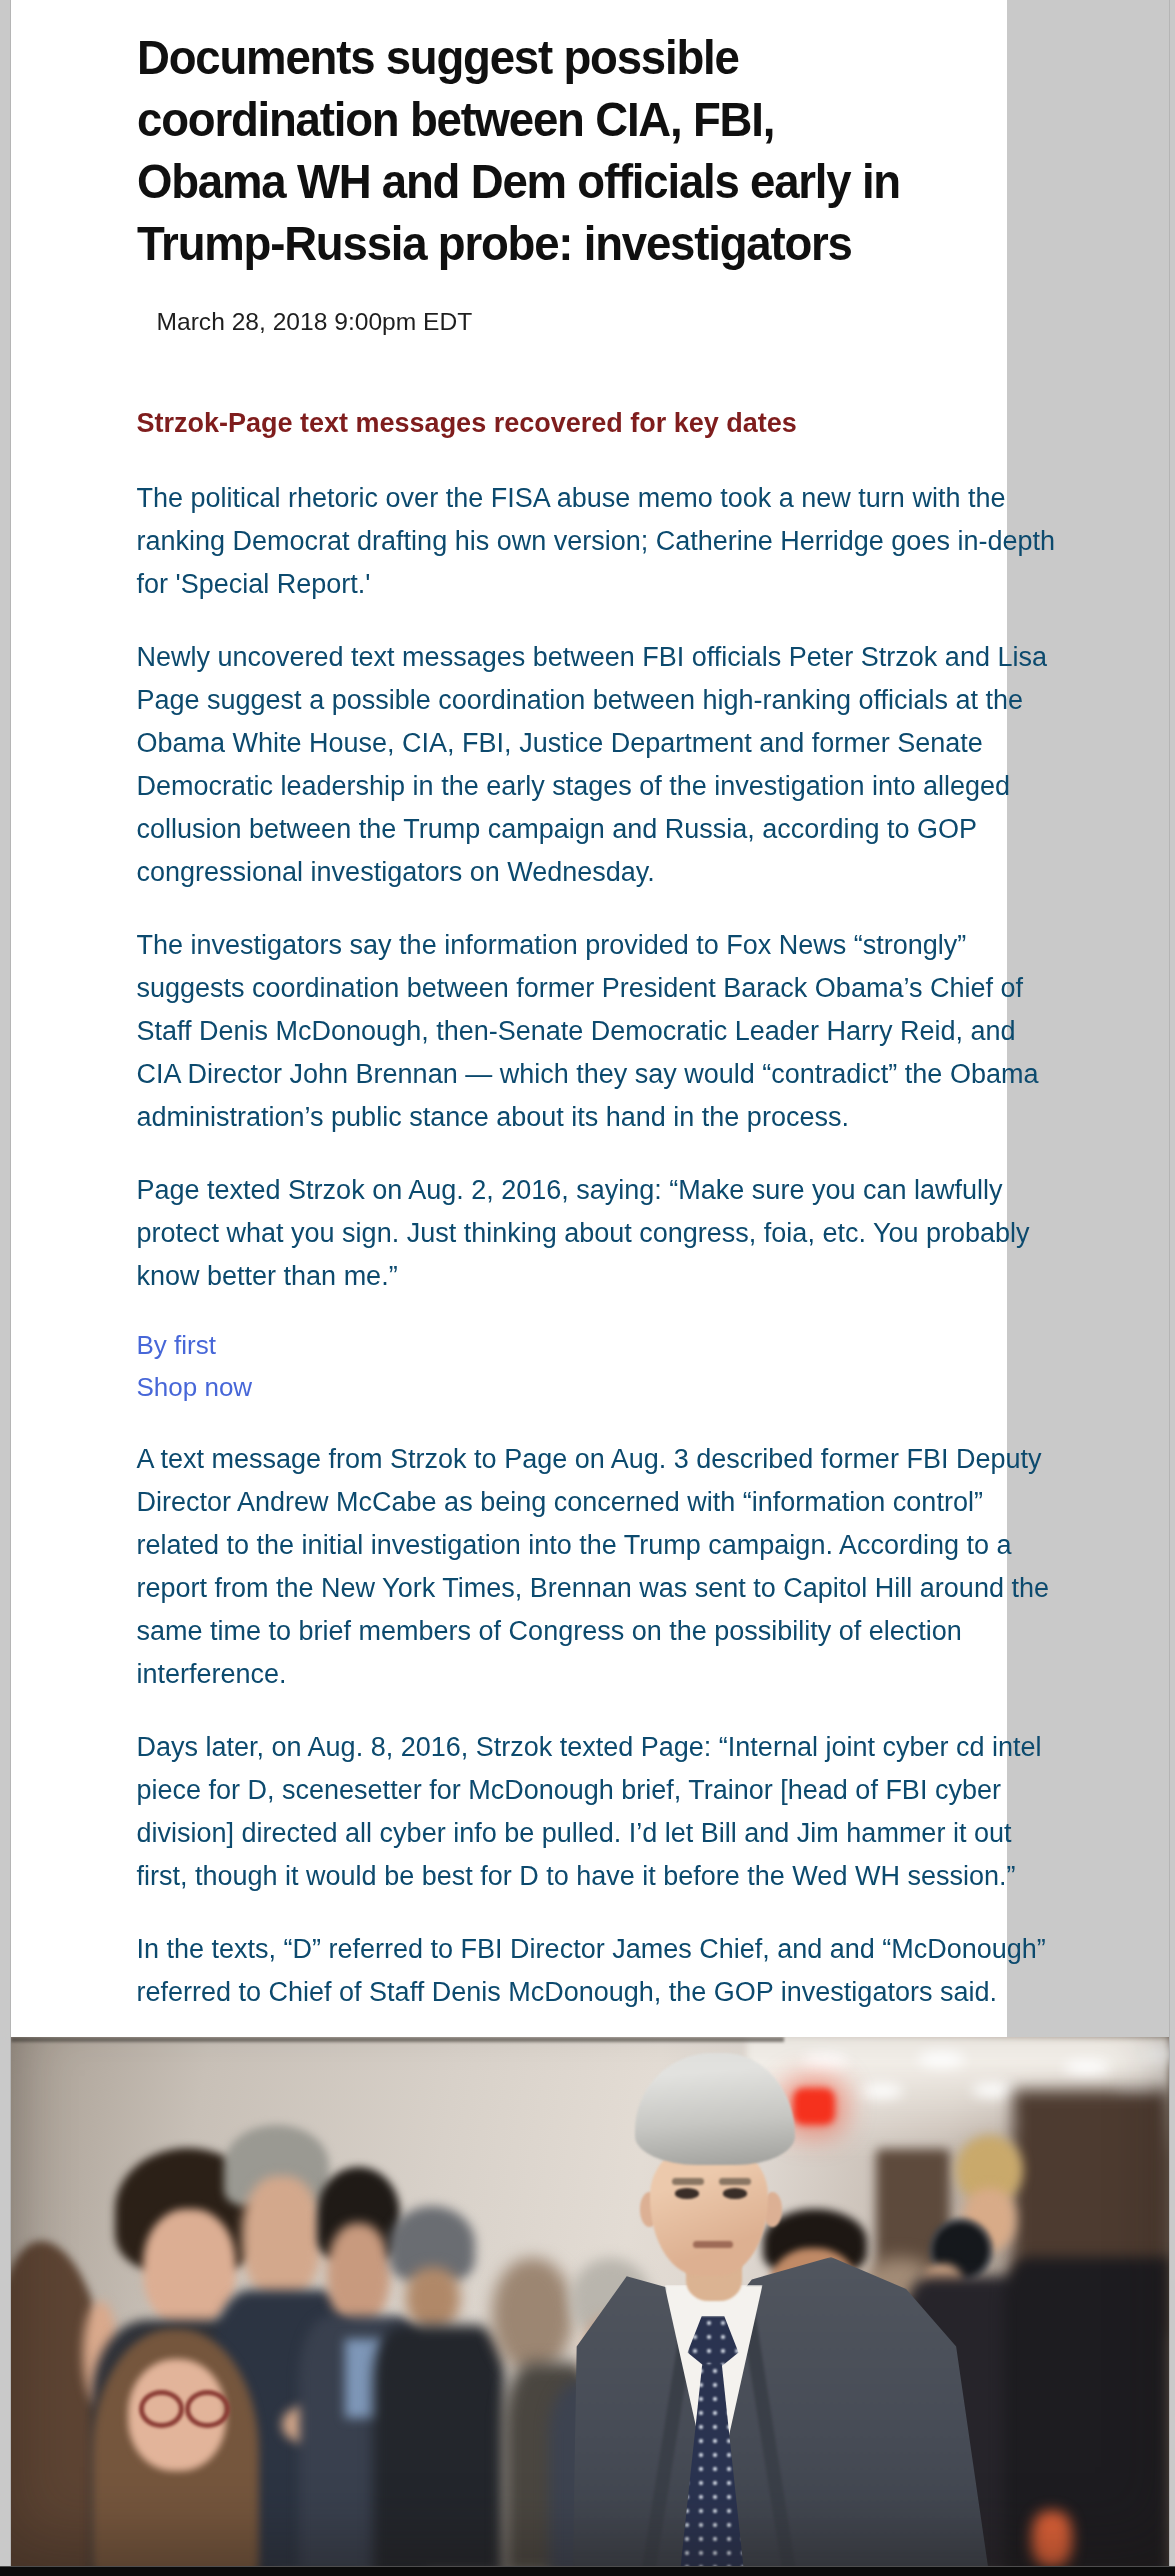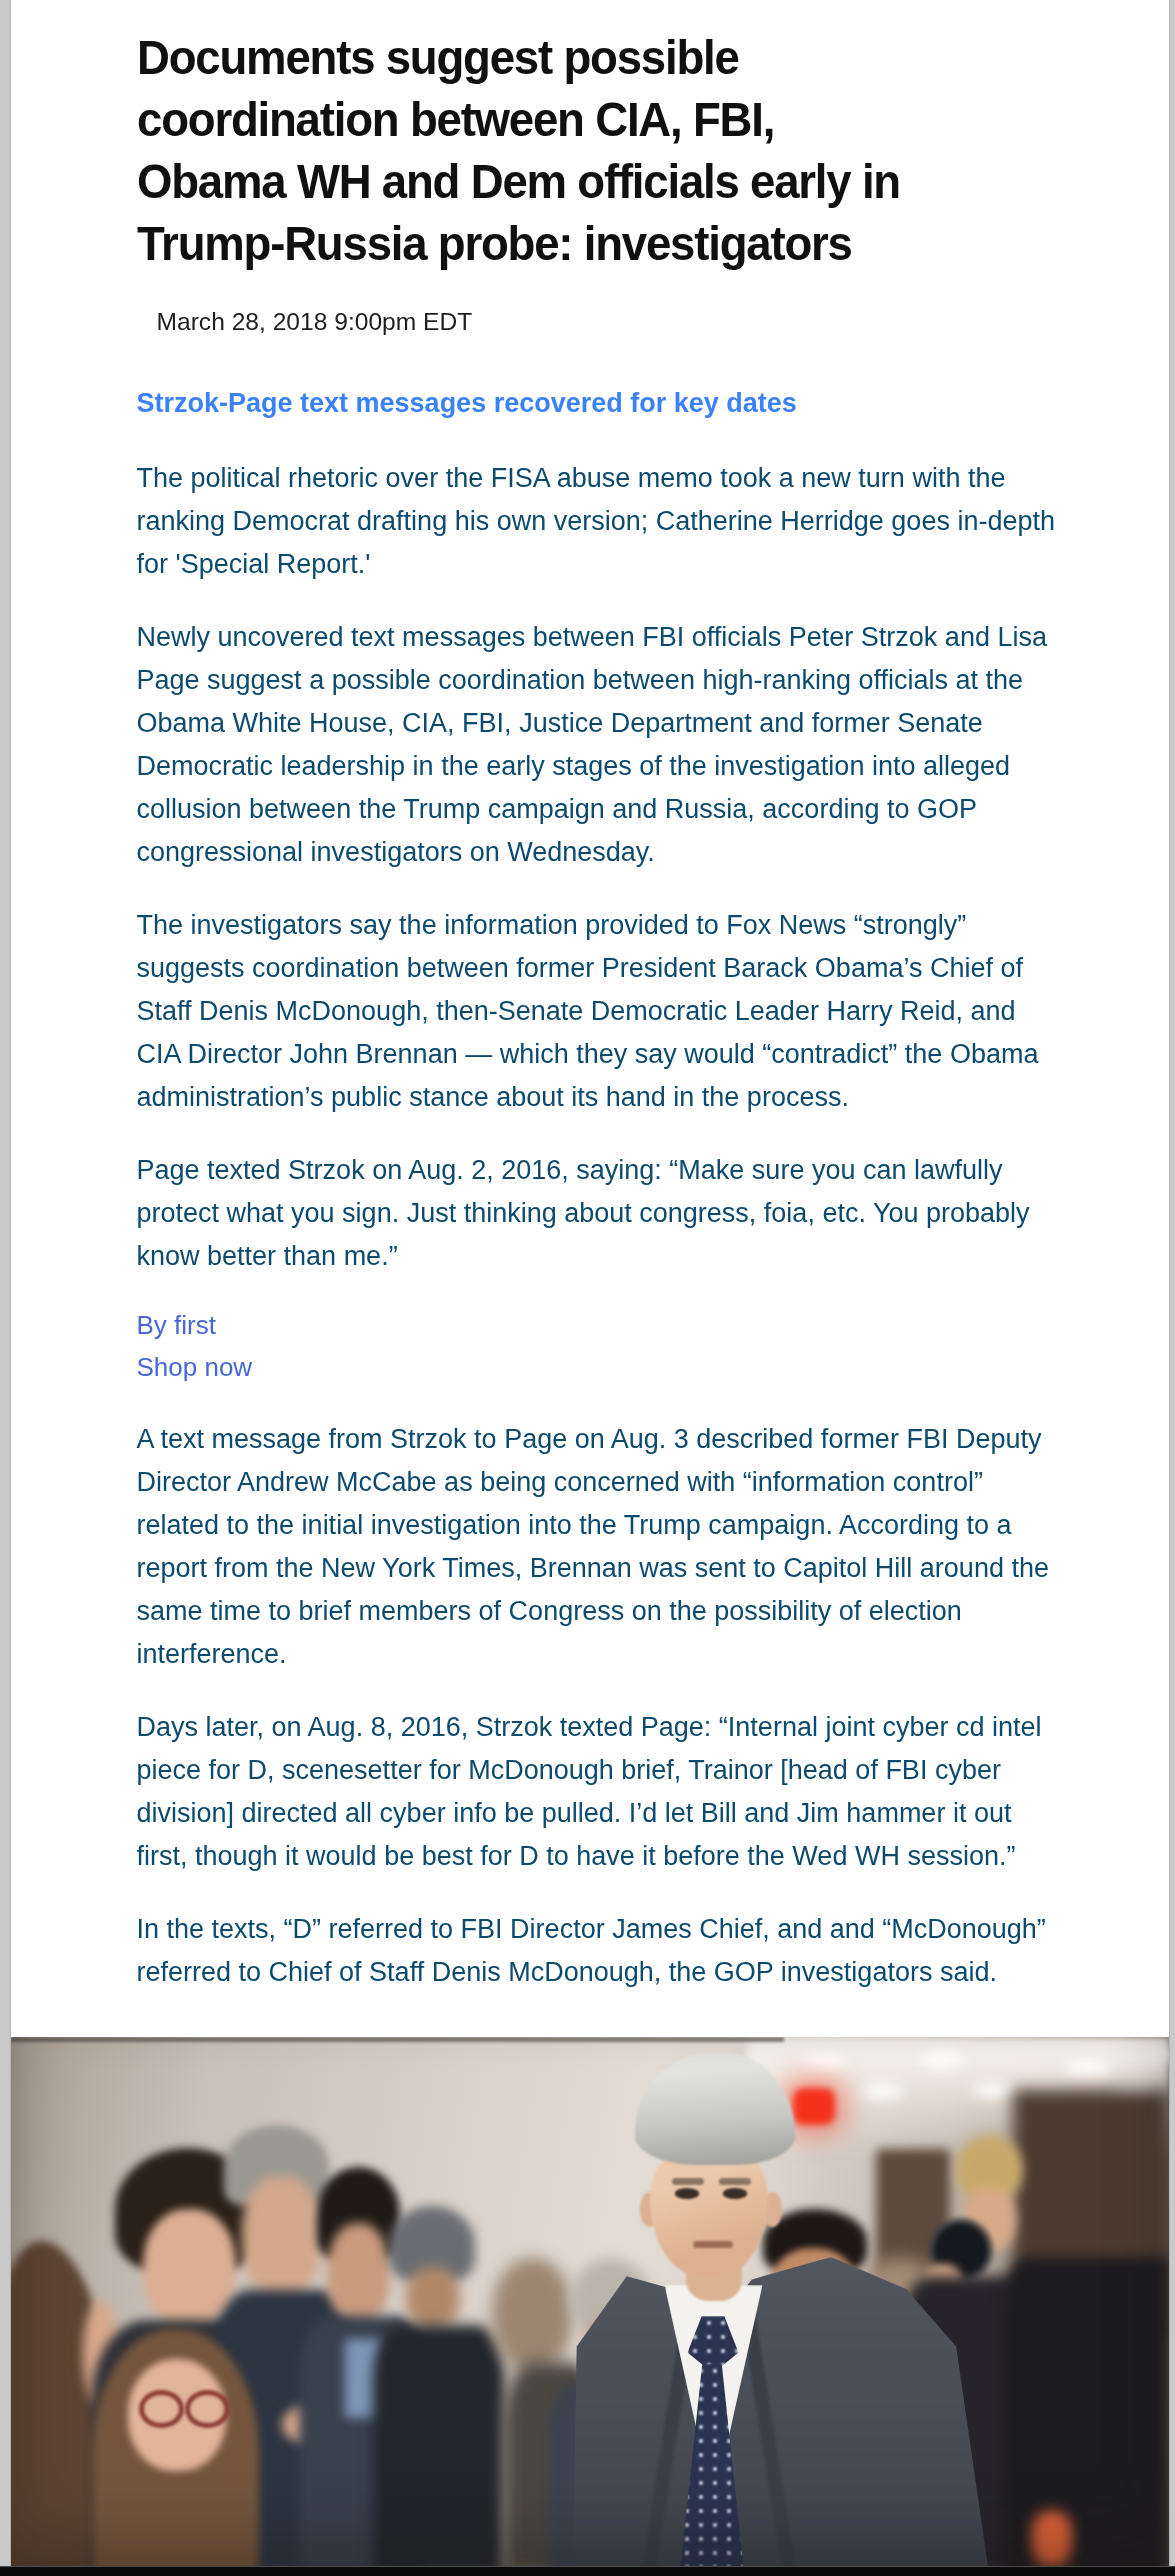--- a/index.html
+++ b/index.html
@@ -1,23 +1,23 @@
 <!DOCTYPE html>
 <html style="font-size:14px"><head>
 <meta charset="utf-8">
 <style>
   html,body{margin:0;padding:0;}
   body{background:#c9c9c9;font-family:"Liberation Sans",sans-serif;}
   .page{position:relative;width:1176px;height:2576px;background:#c9c9c9;overflow:hidden;}
-  .card{position:absolute;left:10.5px;top:0;width:1158px;height:2576px;background:#ffffff;}
+  .card{position:absolute;left:10.5px;top:0;width:996px;height:2576px;background:#ffffff;}
   .article{position:absolute;left:126px;top:0;width:919px;}
   .headline{margin-top:26px;color:#101010;font-weight:700;font-size:49px;line-height:62px;letter-spacing:-1.3px;}
   .headline-line{white-space:nowrap;transform:scaleX(0.93);transform-origin:0 50%;}
   .dateline{margin-top:12.3px;font-size:24.6px;line-height:30px;color:#1e1e1e;margin-left:20px;}
-  .lead-link{display:inline-block;margin-top:50px;font-size:27px;line-height:32px;font-weight:700;color:#3b82f6;text-decoration:none;cursor:pointer;}
+  .lead-link{display:inline-block;margin-top:70px;font-size:27px;line-height:32px;font-weight:700;color:#7f1d1d;text-decoration:none;cursor:pointer;}
   .body-copy p{margin:30px 0 0 0;font-size:27px;line-height:43px;color:#0c4a6e;}
   .body-copy p.first{margin-top:38px;}
   .ad-unit{margin-top:26px;}
   .ad-link{display:block;font-size:26px;line-height:42px;color:#4767d8;text-decoration:none;cursor:pointer;}
 
   
   .photo{position:absolute;left:0;top:2037px;width:1158px;height:539px;overflow:hidden;cursor:pointer;
     background:linear-gradient(100deg,#a89e93 0%,#c8c0b7 16%,#d8d1c9 36%,#e3dcd4 52%,#ddd6cf 62%,#c3b8ae 76%,#8d7d70 90%,#5f5248 100%);}
   .photo *{position:absolute;}
   .ph-topline{left:0;top:0;width:773px;height:5.3px;background:#4a4640;filter:blur(1.8px);opacity:.65;}

